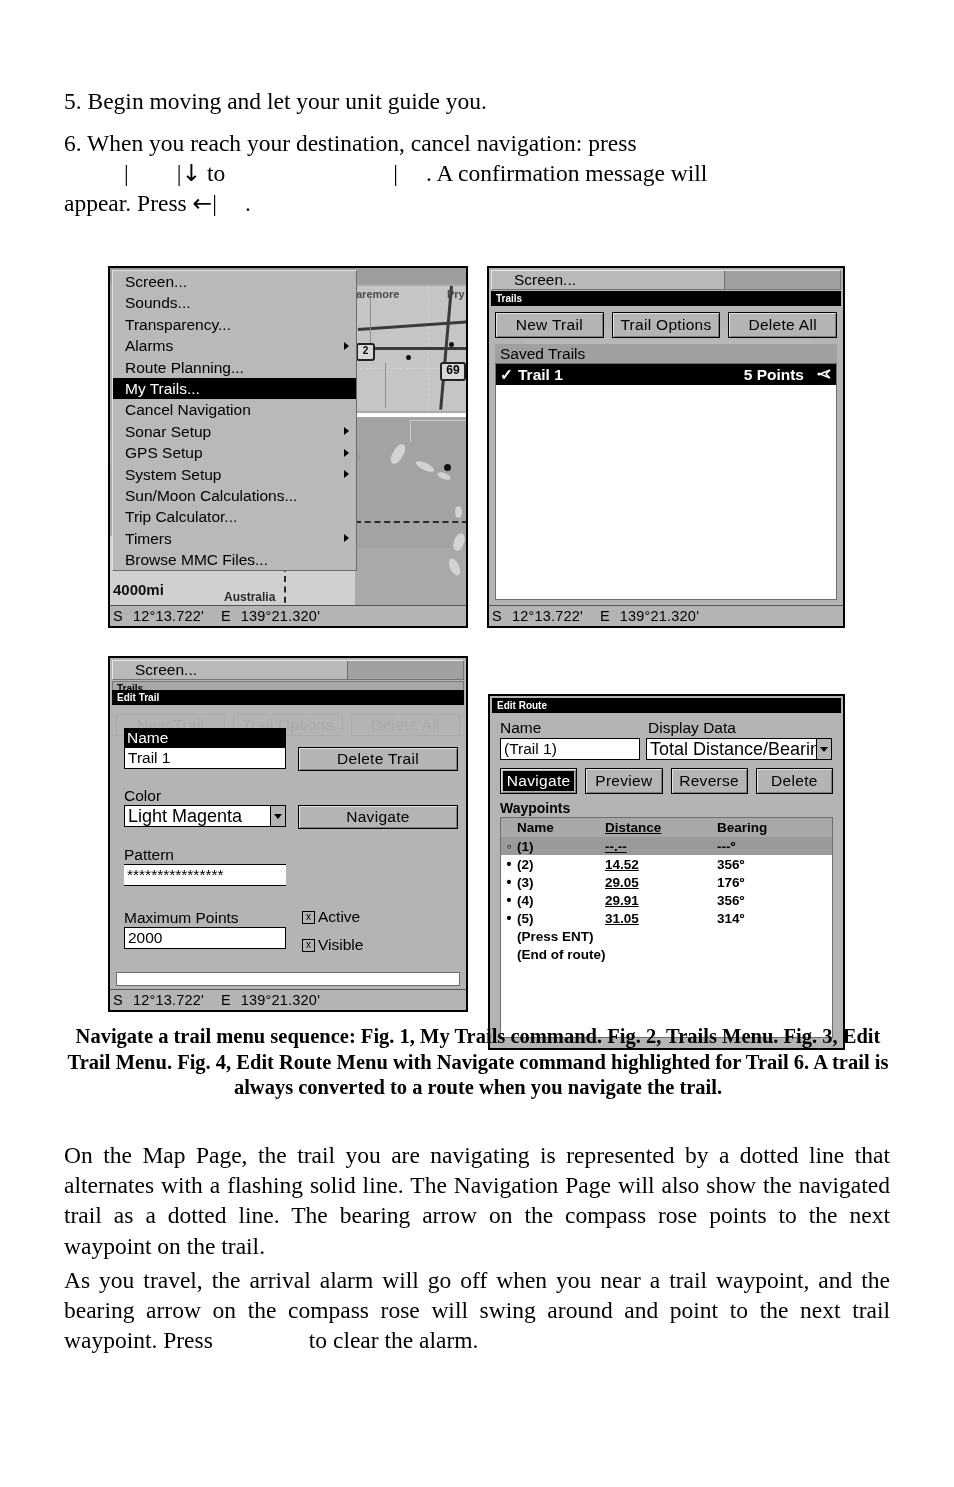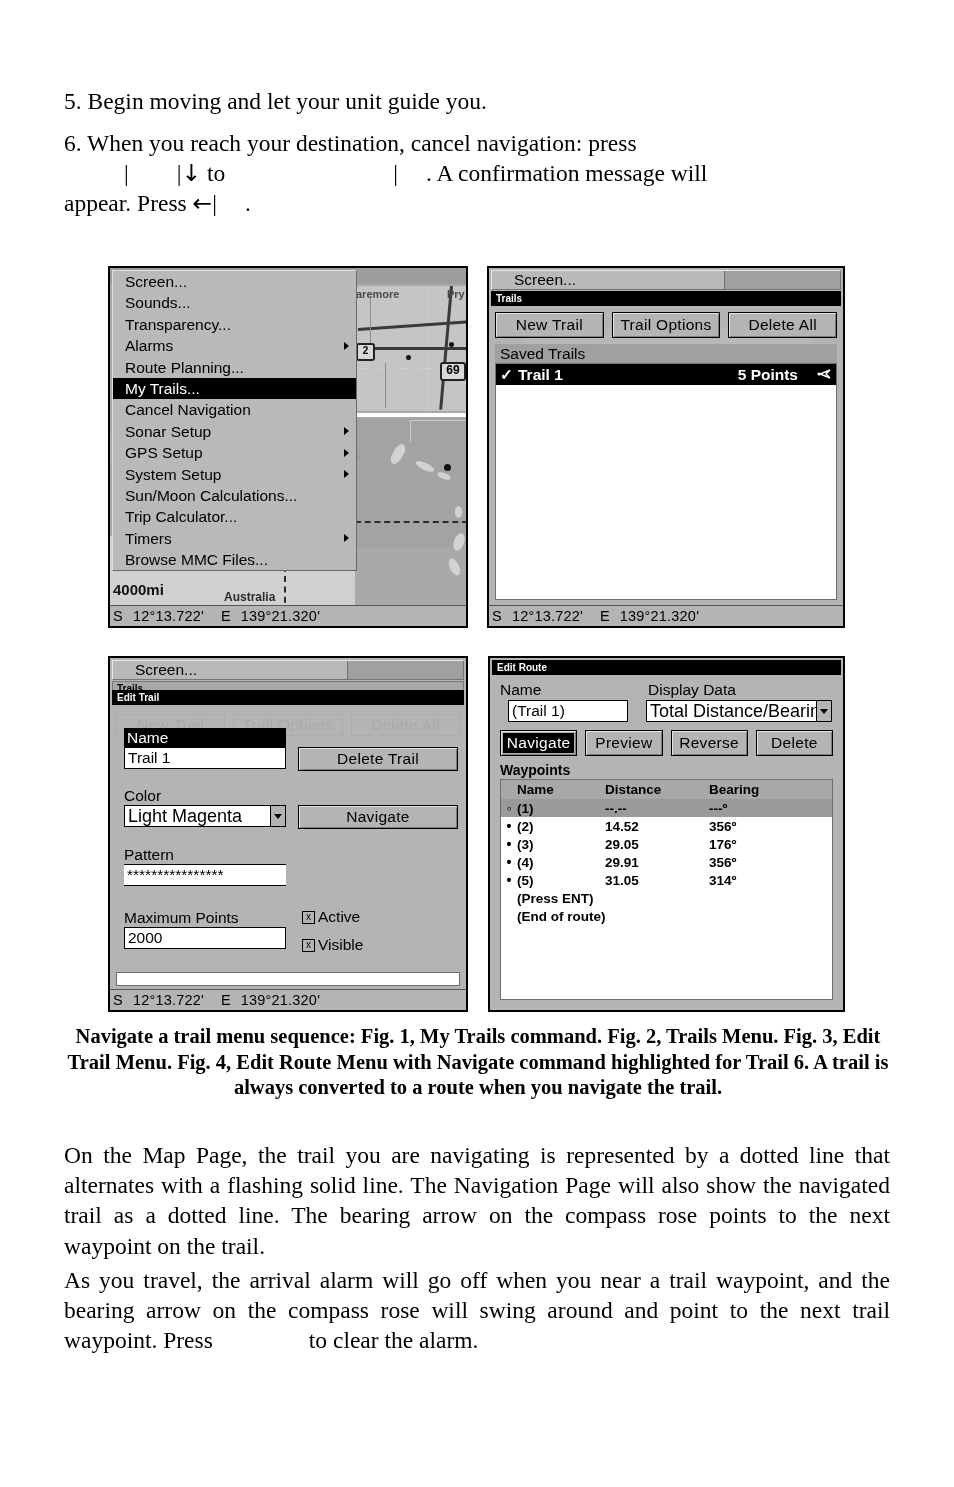--- a/index.html
+++ b/index.html
@@ -390,21 +390,21 @@
     font-family:"Liberation Sans",sans-serif;
     font-size:13.5px;
     font-weight:bold;
     color:#000;
     height:18px;
     align-items:center;
   }
   .wp-row.sel { background:#9a9a9a; }
   .wp-c-bullet { width:16px; text-align:center; font-size:14px; }
   .wp-c-name { width:88px; }
-  .wp-c-dist { width:104px; }
+  .wp-c-dist { width:112px;text-decoration:underline; }
   .wp-c-bear { flex:1; }
   .wp-note {
     font-family:"Liberation Sans",sans-serif;
     font-size:13.5px;
     font-weight:bold;
     color:#000;
     height:18px;
     display:flex; align-items:center;
     padding-left:16px;
   }
@@ -530,21 +530,21 @@
         <div class="btn" style="flex: 1 1 0%;">Trail Options</div>
         <div class="btn" style="flex: 1 1 0%;">Delete All</div>
       </div>
 
     <div class="section-hdr" style="position:absolute;left:6px;top:76px;right:6px;height:19px;">Saved Trails</div>
 
     <div class="white-pane" style="position:absolute;left:6px;top:95px;right:6px;bottom:26px;" id="f2list">
         <div class="list-row-sel" style="height: 21px;">
           <span style="width: 18px;">✓</span>
           <span style="flex: 1 1 0%;">Trail 1</span>
-          <span style="margin-right: 18px;">5 Points</span>
+          <span style="margin-right: 12px;">5 Points</span>
           <span style="width: 16px; display: flex; align-items: center; justify-content: center; margin-right: 4px;">
             <svg width="14" height="12" viewBox="0 0 14 12">
               <path d="M13 1 L3 5 L13 9 L9 5 Z" fill="none" stroke="#fff" stroke-width="1.4"></path>
               <circle cx="2" cy="5" r="1.6" fill="#fff"></circle>
             </svg>
           </span>
         </div>
       </div>
 
     <div class="coordbar">
@@ -607,25 +607,25 @@
     <div style="position:absolute;left:6px;right:6px;bottom:24px;height:14px;background:#fff;border:1px solid #6e6e6e;box-sizing:border-box;"></div>
 
     <div class="coordbar">
       <span class="cb-s">S</span>
       <span class="cb-lat">12°13.722'</span>
       <span class="cb-s">E</span>
       <span>139°21.320'</span>
     </div>
   </div>
 
-  <div class="fig" id="fig4" style="background:#b4b4b4;">
+  <div class="fig" id="fig4" style="background:#b4b4b4;margin-top:38px;">
     <div class="subtitle-bar inverse" style="top:2px;left:2px;right:2px;">Edit Route</div>
 
     <div class="lbl-plain" style="position:absolute;left:10px;top:22px;width:150px;height:20px;">Name</div>
-    <div class="txtfield" style="position:absolute;left:18px;top:42px;width:120px;height:22px;">(Trail 1)</div>
+    <div class="txtfield" style="position:absolute;left:10px;top:42px;width:140px;height:22px;">(Trail 1)</div>
 
     <div class="lbl-plain" style="position:absolute;left:158px;top:22px;width:180px;height:20px;">Display Data</div>
     <div class="combo" style="position:absolute;left:156px;top:42px;width:186px;height:22px;">
       <span>Total Distance/Bearing</span>
       <span class="drop"></span>
     </div>
 
     <div style="position:absolute;left:10px;top:72px;right:10px;height:26px;display:flex;gap:8px;" id="f4btns">
         <div class="btn" style="flex: 1 1 0%;">
           <span style="background: rgb(0, 0, 0); color: rgb(255, 255, 255); padding: 1px 4px; display: inline-block;">Navigate</span>

